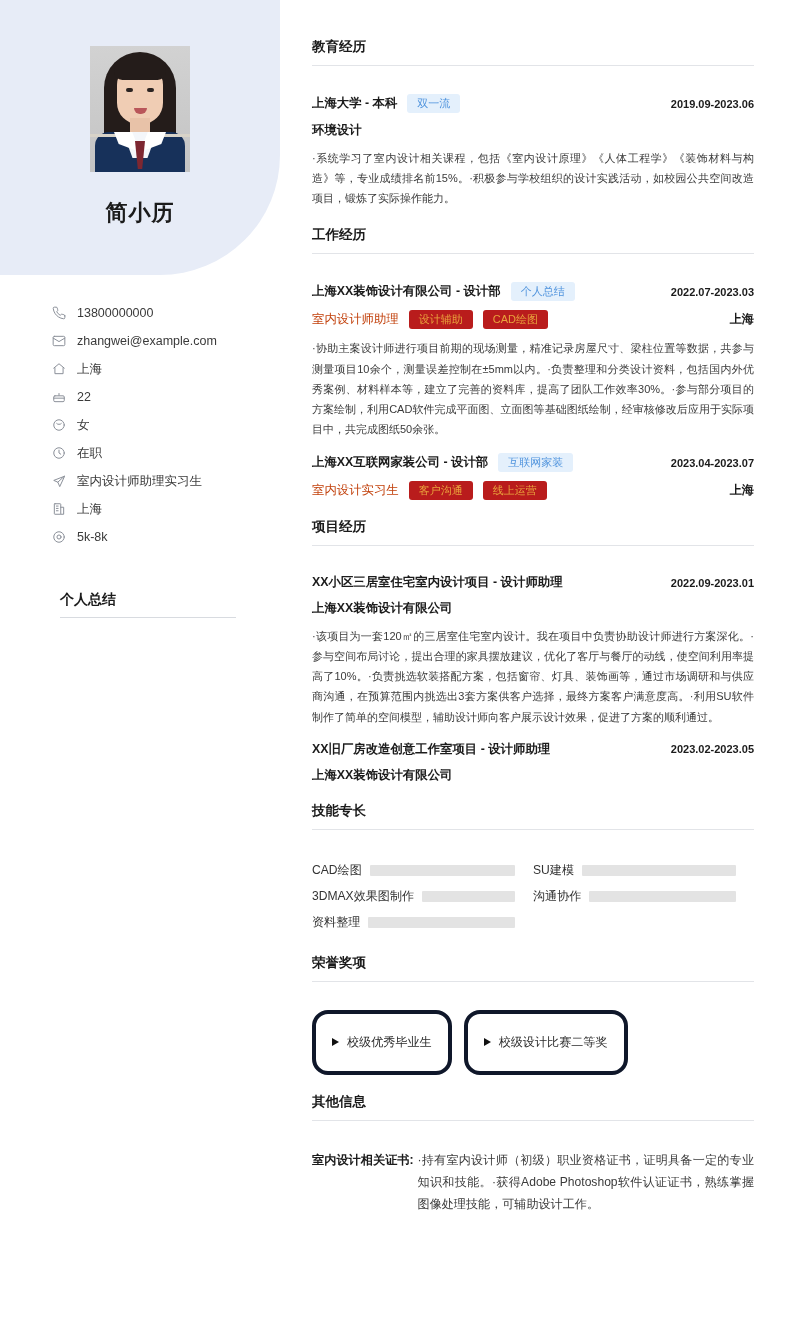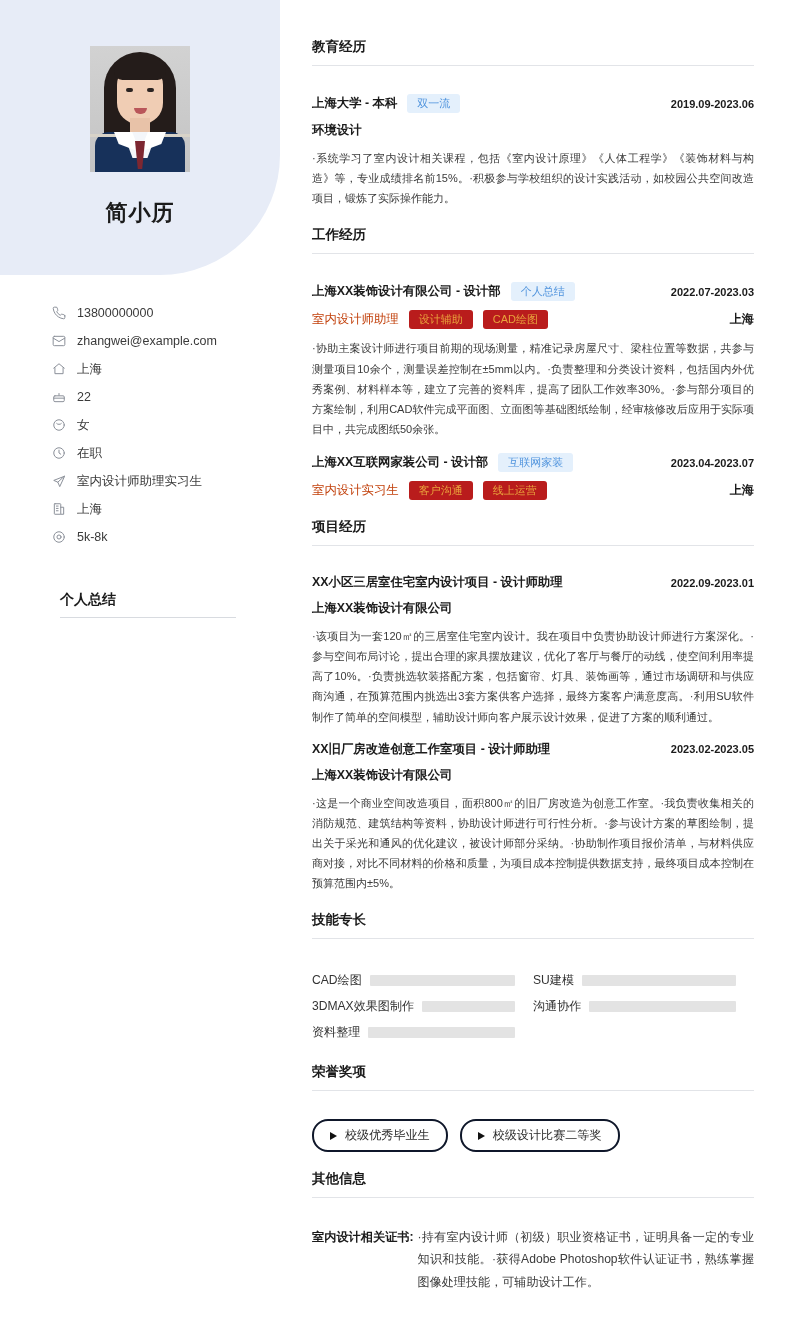--- a/index.html
+++ b/index.html
@@ -236,23 +236,23 @@
     height: 100%;
     background: #e3ecf8;
   }
 
   
   .honor-wrap { display: flex; gap: 12px; flex-wrap: wrap; }
   .honor-pill {
     display: inline-flex;
     align-items: center;
     gap: 8px;
-    border: 2px solid #0f172a;
+    border: 4px solid #0f172a;
     border-radius: 16px;
-    padding: 6px 16px;
+    padding: 20px 16px;
     font-size: 12.1px;
     color: #2b2b2b;
     background: #fff;
   }
   .tri {
     width: 0; height: 0;
     border-left: 7px solid #111;
     border-top: 4.5px solid transparent;
     border-bottom: 4.5px solid transparent;
   }
@@ -475,21 +475,20 @@
       </div>
 
       <div class="entry">
         <div class="entry-row">
           <div class="entry-left">
             <span class="entry-head">XX旧厂房改造创意工作室项目 - 设计师助理</span>
           </div>
           <span class="entry-date">2023.02-2023.05</span>
         </div>
         <div class="entry-major">上海XX装饰设计有限公司</div>
-        <div class="entry-desc">·这是一个商业空间改造项目，面积800㎡的旧厂房改造为创意工作室。·我负责收集相关的消防规范、建筑结构等资料，协助设计师进行可行性分析。·参与设计方案的草图绘制，提出关于采光和通风的优化建议，被设计师部分采纳。·协助制作项目报价清单，与材料供应商对接，对比不同材料的价格和质量，为项目成本控制提供数据支持，最终项目成本控制在预算范围内±5%。</div>
       </div>
     </section>
 
     <section class="section">
       <div class="sec-title">技能专长</div>
       <div class="skill-grid">
 
         <div class="skill-item">
           <span class="skill-name">CAD绘图</span>
           <span class="skill-bar">

